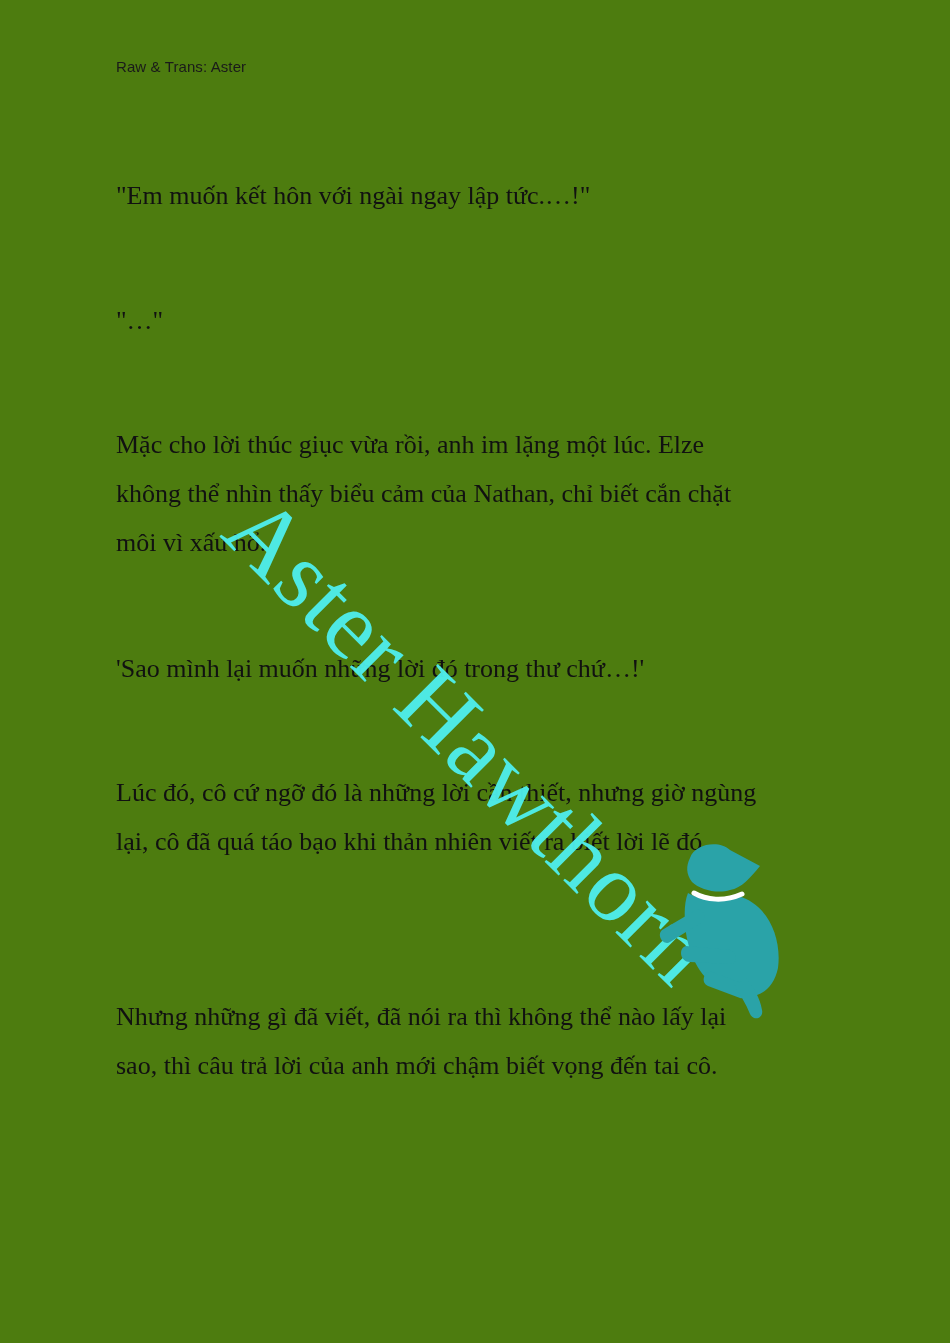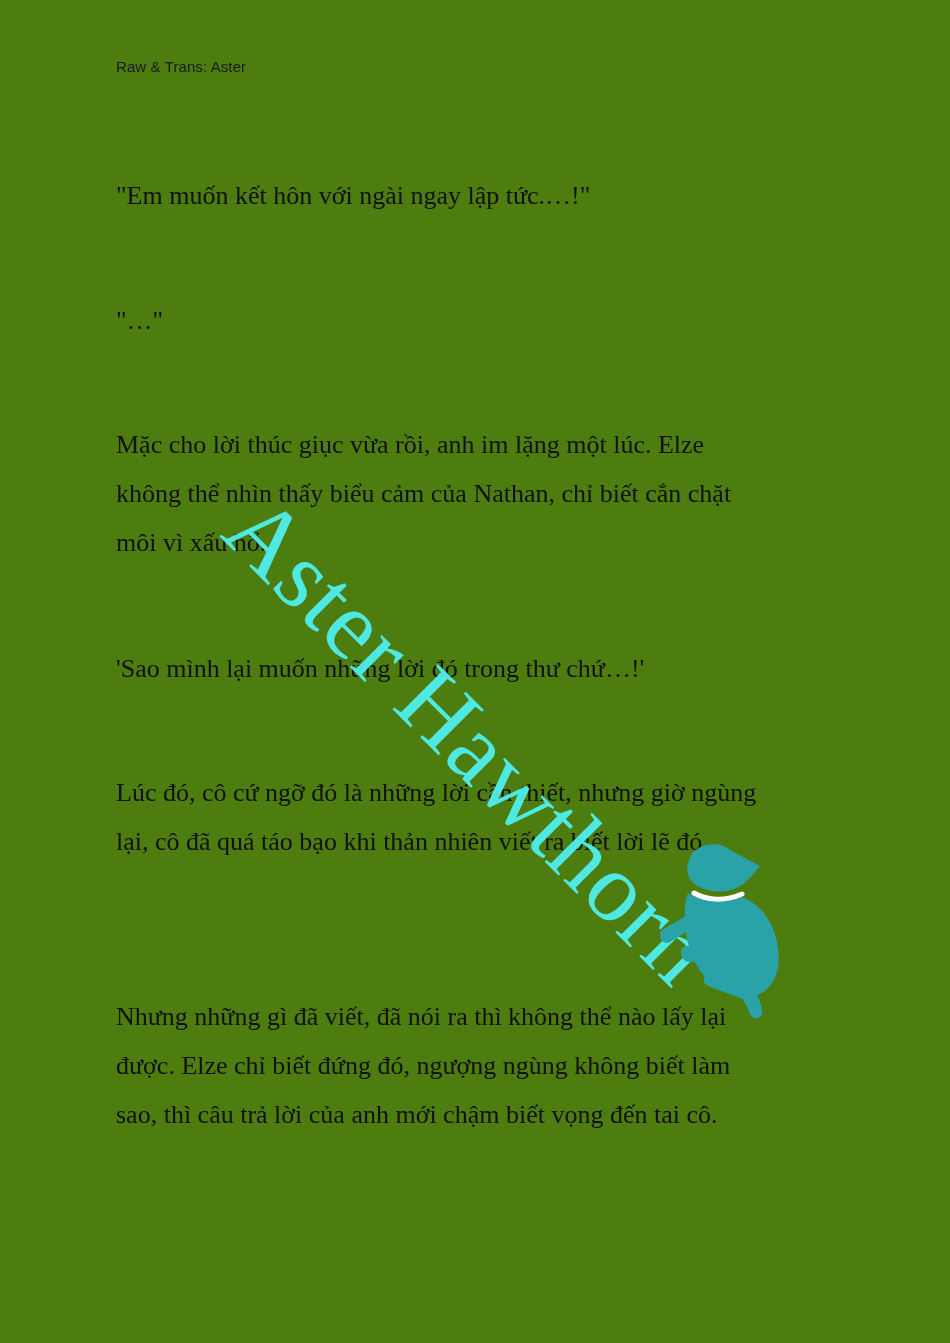--- a/index.html
+++ b/index.html
@@ -89,21 +89,20 @@
     <span class="line">'Sao mình lại muốn những lời đó trong thư chứ…!'</span>
   </div>
 
   <div class="para" style="top:768px;">
     <span class="line">Lúc đó, cô cứ ngỡ đó là những lời cần thiết, nhưng giờ ngùng</span>
     <span class="line">lại, cô đã quá táo bạo khi thản nhiên viết ra biết lời lẽ đó.</span>
   </div>
 
   <div class="para" style="top:992px;">
     <span class="line">Nhưng những gì đã viết, đã nói ra thì không thể nào lấy lại</span>
-    <span class="line">được. Elze chỉ biết đứng đó, ngượng ngùng không biết làm</span>
     <span class="line">sao, thì câu trả lời của anh mới chậm biết vọng đến tai cô.</span>
   </div>
 
   <div class="watermark">Aster Hawthorn</div>
 
   <svg class="cat" viewBox="0 0 140 185" xmlns="http://www.w3.org/2000/svg">
     <g fill="#2aa3a8">
 
       <path d="M40 20 C45 5, 70 2, 80 12 L110 28 C100 40, 92 50, 80 52 C68 56, 50 52, 42 44 C36 36, 36 28, 40 20 Z"></path>
 

